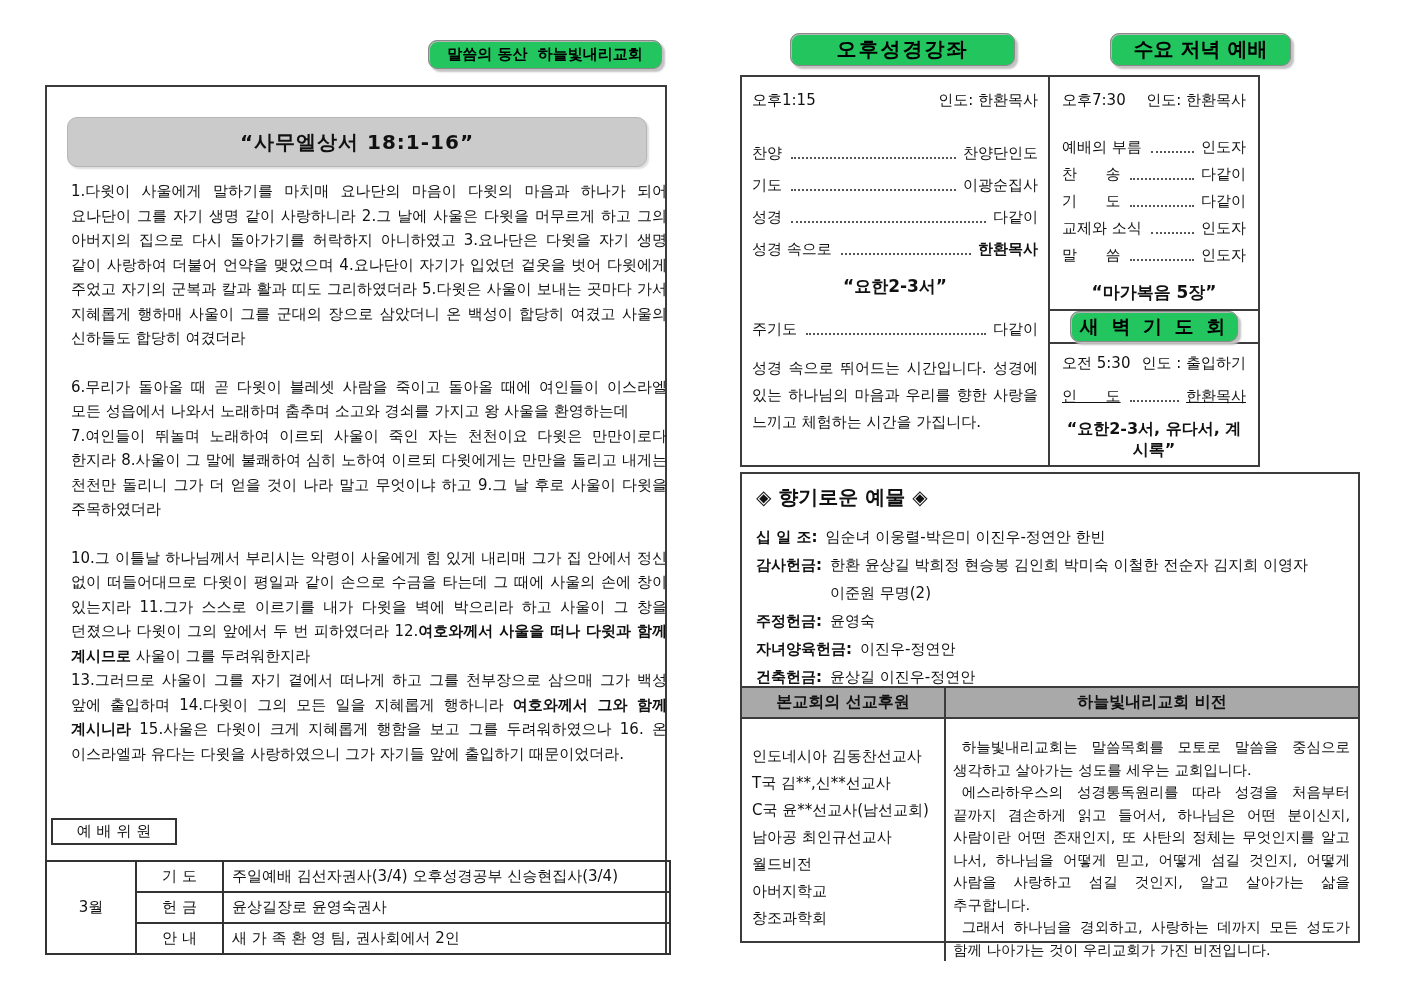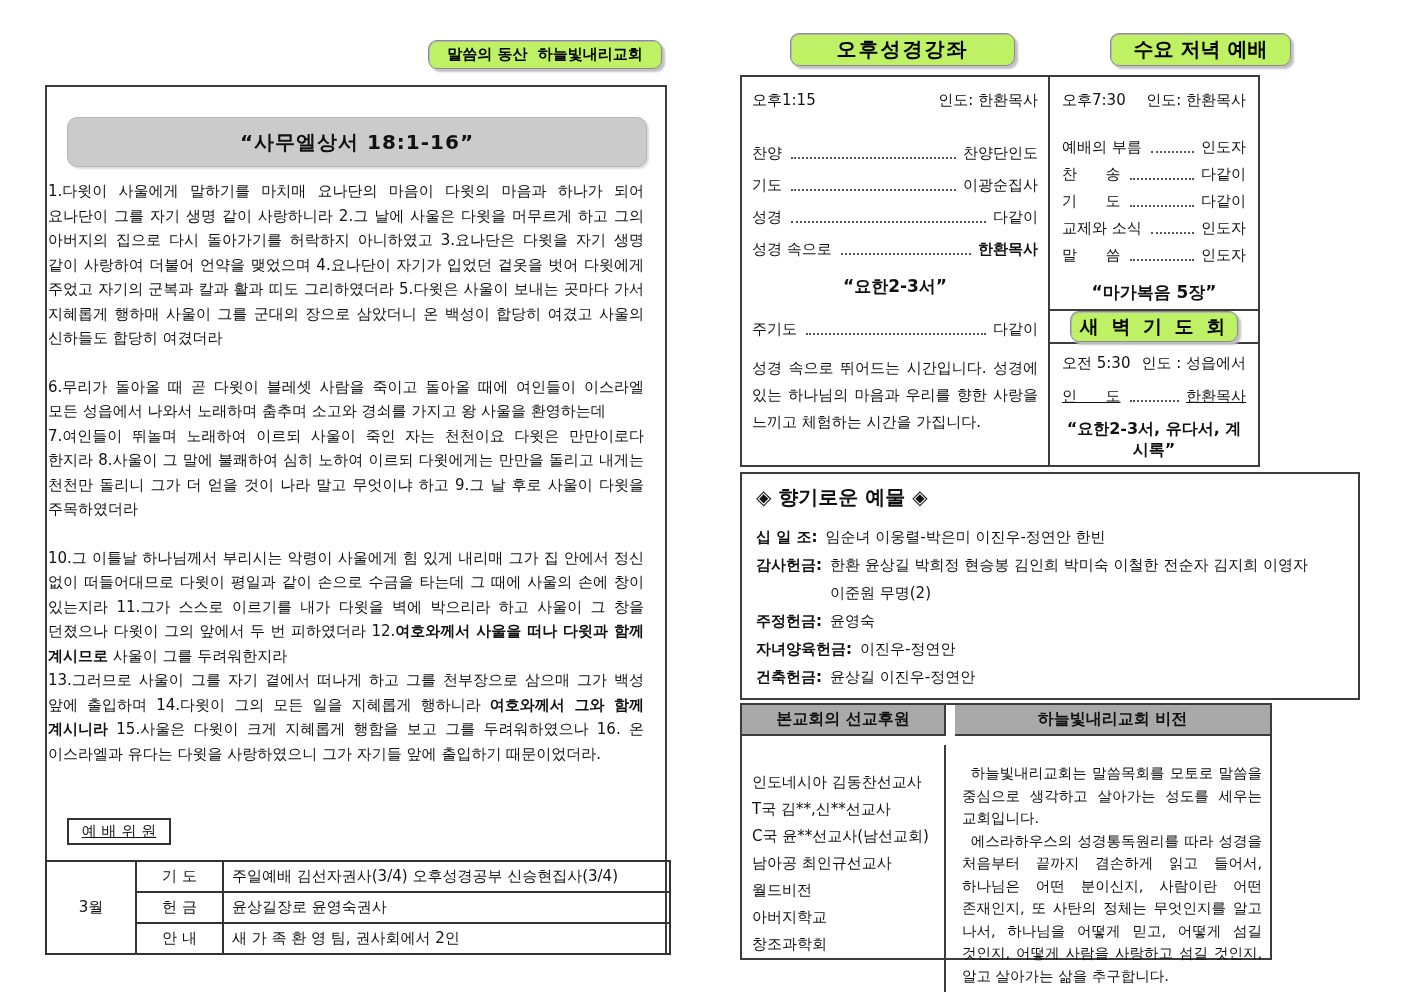--- a/index.html
+++ b/index.html
@@ -2,38 +2,38 @@
 <html><head>
 <meta charset="utf-8">
 <style>
   * { margin:0; padding:0; box-sizing:border-box; }
   html,body { width:1403px; height:992px; background:#ffffff; color:#111;
     font-family:"DejaVu Sans","Liberation Sans",sans-serif; }
   .abs { position:absolute; }
 
   
   .badge {
-    background:#bef264; border:1px solid #8a8a8a; border-radius:9px;
+    background:#22c55e; border:1px solid #8a8a8a; border-radius:9px;
     box-shadow:3px 3px 2px #c2c2c2, inset 1px 1px 0 #b5b5b5;
     color:#000; font-weight:bold; display:flex; align-items:center; justify-content:center;
     white-space:pre;
   }
 
   
   .left-page { left:45px; top:85px; width:622px; height:870px; border:2px solid #3c3c3c; background:#fff; }
   .church-badge { left:428px; top:40px; width:234px; height:29px; font-size:15px; }
   .title-bar { left:20px; top:30px; width:580px; height:50px; background:#cbcbcb;
     border:1px solid #b5b5b5; border-radius:10px; box-shadow:2px 2px 2px #ddd;
     display:flex; align-items:center; justify-content:center; font-size:20px; font-weight:bold; letter-spacing:1px; }
-  .scripture { left:1px; top:92px; width:596px; font-size:15px; line-height:24.5px;
+  .scripture { left:24px; top:92px; width:596px; font-size:15px; line-height:24.5px;
     text-align:justify; word-break:keep-all; }
   .scripture .para { margin:0; }
   .scripture .gap { margin-top:24px; }
-  .committee-box { left:20px; top:731px; width:104px; height:27px; border:2px solid #333;
-    display:flex; align-items:center; justify-content:center; font-size:15px; white-space:pre;text-decoration:underline; }
+  .committee-box { left:4px; top:731px; width:126px; height:27px; border:2px solid #333;
+    display:flex; align-items:center; justify-content:center; font-size:15px; white-space:pre; }
   .committee-table { position:absolute; left:-2px; right:-2px; bottom:-2px; border-collapse:collapse; width:626px; }
   .committee-table td { border:2px solid #333; font-size:15px; padding:4px 8px; height:31px; }
   .committee-table .month-cell { width:90px; text-align:center; }
   .committee-table .label-cell { width:87px; text-align:center; white-space:pre; }
 
   
   .afternoon-badge { left:790px; top:33px; width:225px; height:33px; font-size:20px; letter-spacing:2px; }
   .wednesday-badge { left:1110px; top:33px; width:181px; height:33px; font-size:20px; }
   .main-box { left:740px; top:75px; width:520px; height:392px; border:2px solid #3c3c3c; display:flex; }
   .col-left { width:308px; border-right:2px solid #3c3c3c; padding:14px 10px 8px 10px; }
@@ -56,22 +56,22 @@
   .dawn-body { flex:1; padding:10px 12px 4px 12px; }
   .dawn-rows { margin-top:14px;text-decoration:underline; }
   .dawn-passage { text-align:center; font-weight:bold; font-size:16px; margin-top:2px; }
 
   .offering-box { left:740px; top:472px; width:620px; height:228px; border:2px solid #3c3c3c; padding:10px 14px; }
   .offering-title { font-weight:bold; font-size:20px; margin-bottom:12px; white-space:pre; }
   .offering-row { display:flex; font-size:15px; line-height:28px; }
   .offering-label { font-weight:bold; white-space:pre; margin-right:8px; flex-shrink:0; }
   .offering-value { word-break:keep-all; }
 
-  .bottom-box { left:740px; top:703px; width:532px; height:257px; border:2px solid #3c3c3c;
-    display:grid; grid-template-columns:204px 1fr; grid-template-rows:31px 1fr;gap:9px; }
+  .bottom-box { left:740px; top:686px; width:620px; height:257px; border:2px solid #3c3c3c;
+    display:grid; grid-template-columns:204px 1fr; grid-template-rows:31px 1fr; }
   .bottom-header { background:#a9a9a9; font-weight:bold; font-size:16px;
     display:flex; align-items:center; justify-content:center; border-bottom:2px solid #3c3c3c; }
   .bh-left { border-right:2px solid #3c3c3c; }
   .mission-body { border-right:2px solid #3c3c3c; padding:24px 6px 0 10px; font-size:15px; }
   .mission-body .line { line-height:27px; white-space:pre; }
   .vision-body { padding:8px 8px 0 7px; font-size:14.5px;margin-top:9px; }
   .vision-body .line { line-height:22.5px; text-align:justify; word-break:keep-all; text-indent:0.6em; }
 </style>
 </head>
 <body>
@@ -183,21 +183,21 @@
       <div class="passage">“마가복음 5장”</div>
     </div>
 
     <div class="dawn-badge-row">
       <div class="badge dawn-badge">새 벽 기 도 회</div>
     </div>
 
     <div class="dawn-body">
       <div class="time-row">
         <span>오전 5:30</span>
-        <span>인도 : 성읍에서</span>
+        <span>인도 : 출입하기</span>
       </div>
       <div class="dawn-rows">
         <div class="prog-row">
           <span class="prog-label">인      도</span>
           <span class="leader"></span>
           <span class="prog-value">한환목사</span>
         </div>
       </div>
       <div class="dawn-passage">“요한2-3서, 유다서, 계시록”</div>
     </div>

